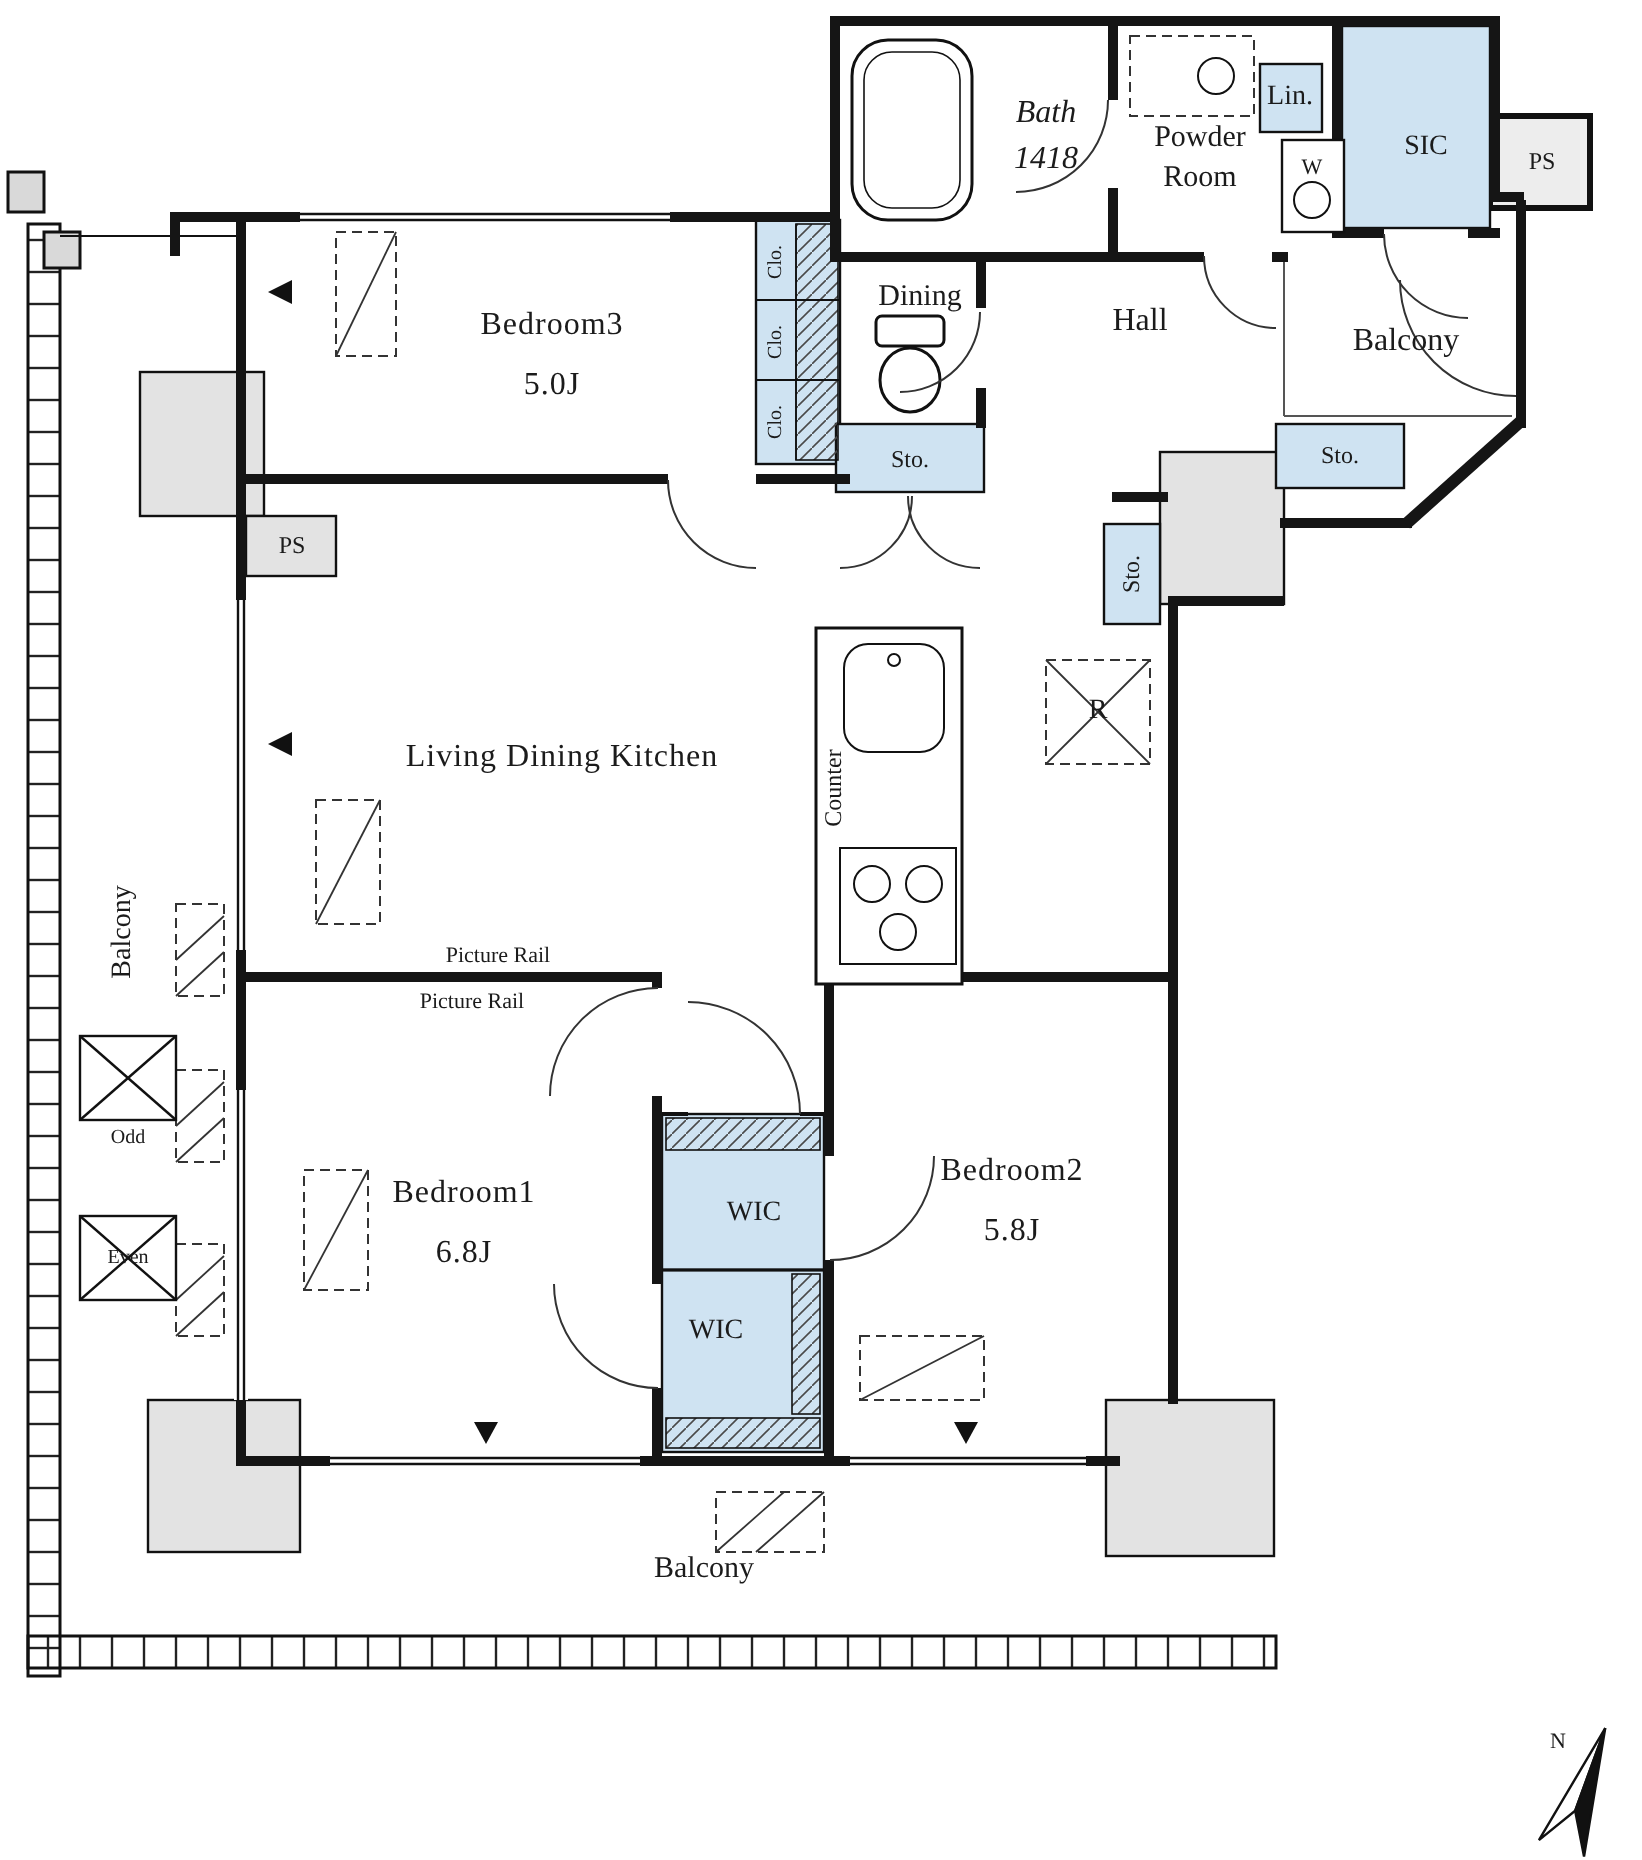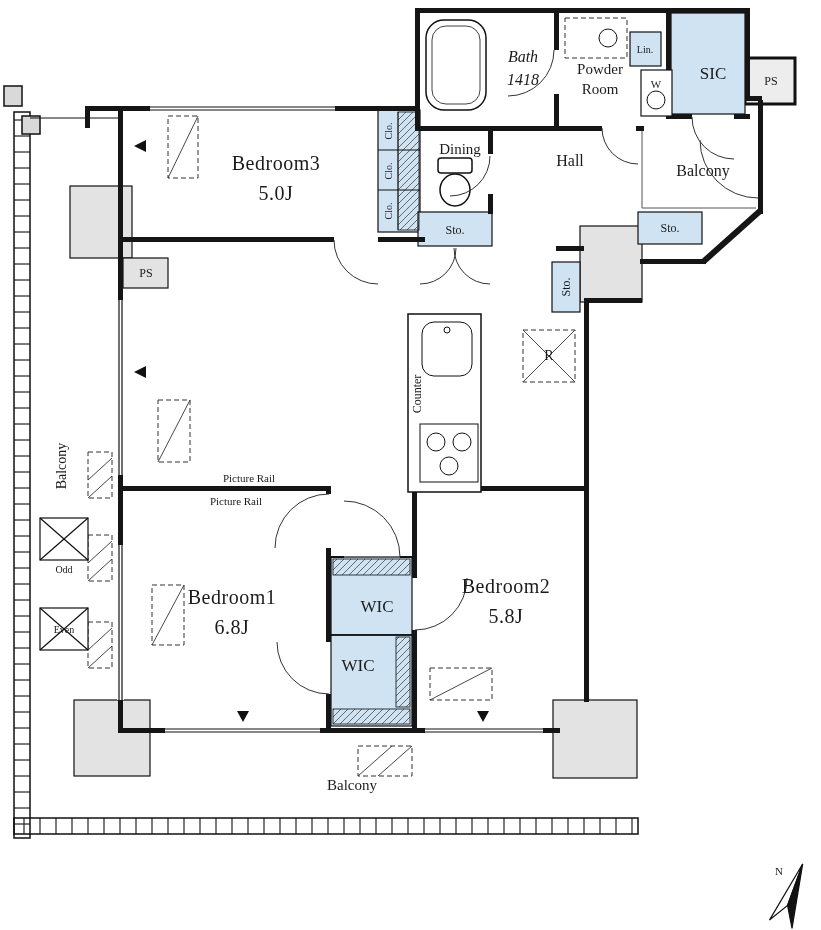--- a/index.html
+++ b/index.html
@@ -8,23 +8,23 @@
     position:relative; width:821px; height:930px; background:#fff;
     font-family:"Liberation Serif","DejaVu Serif",serif; overflow:hidden;
   }
   #plan-svg { position:absolute; left:0; top:0; }
   .lbl {
     position:absolute; transform:translate(-50%,-50%);
     white-space:nowrap; text-align:center; color:#1b1b1b;
     font-family:"Liberation Serif","DejaVu Serif",serif;
   }
   .lbl.v { transform:translate(-50%,-50%) rotate(-90deg); }
-  .room { font-size:20px; line-height:30px; letter-spacing:0.5px;text-align:center; }
-  .s9{font-size:10px;} .s10{font-size:10px;} .s11{font-size:11px;}
-  .s12{font-size:12px;} .s13{font-size:17px;} .s14{font-size:14px;}
+  .room { font-size:16px; line-height:30px; letter-spacing:0.5px;text-align:center; }
+  .s9{font-size:14px;} .s10{font-size:10px;} .s11{font-size:11px;}
+  .s12{font-size:12px;} .s13{font-size:14px;} .s14{font-size:14px;}
   .s15{font-size:15px;font-family:Liberation Serif, serif;} .s16{font-size:16px;}
   .wrap { white-space:normal; width:74px; line-height:20px; }
   .bath2 { line-height:23px;font-style:italic; }
 </style>
 </head>
 <body>
 
 <div id="stage">
 
 <svg id="plan-svg" width="821" height="930" viewBox="0 0 821 930">
@@ -226,20 +226,21 @@
 </svg>
 
 <div>
 
   <div class="lbl room" style="left:276px;top:178px">
     <div>Bedroom3</div>
     <div>5.0J</div>
   </div>
 
   <div class="lbl room" style="left:281px;top:379px">
+    <div>Living Dining Kitchen</div>
   </div>
 
   <div class="lbl room" style="left:232px;top:612px">
     <div>Bedroom1</div>
     <div>6.8J</div>
   </div>
 
   <div class="lbl room" style="left:506px;top:601px">
     <div>Bedroom2</div>
     <div>5.8J</div>

